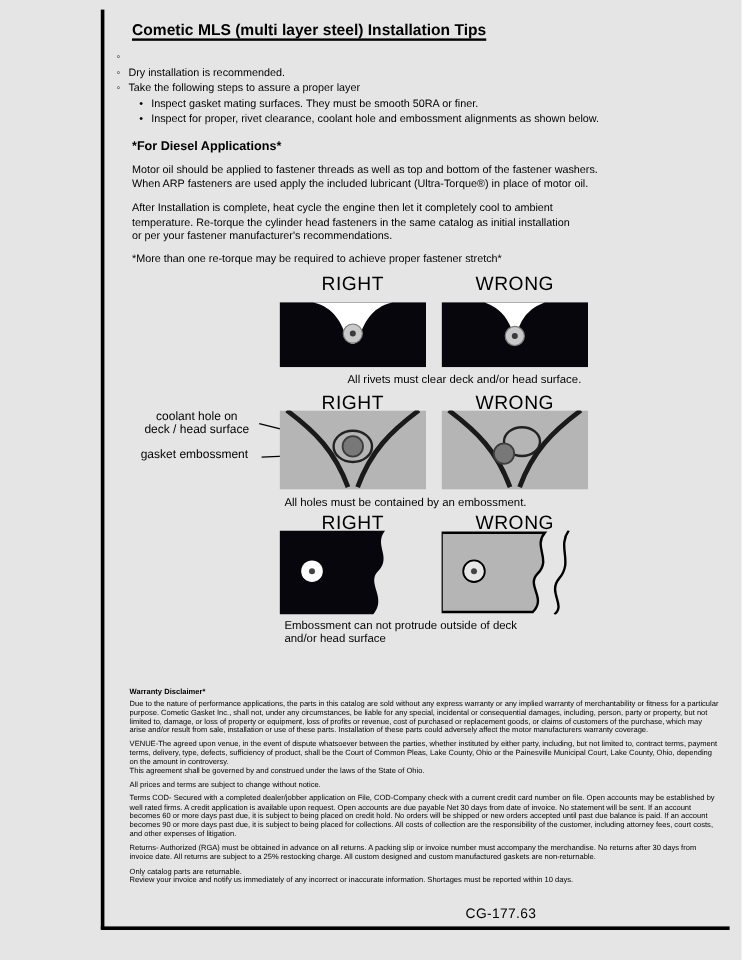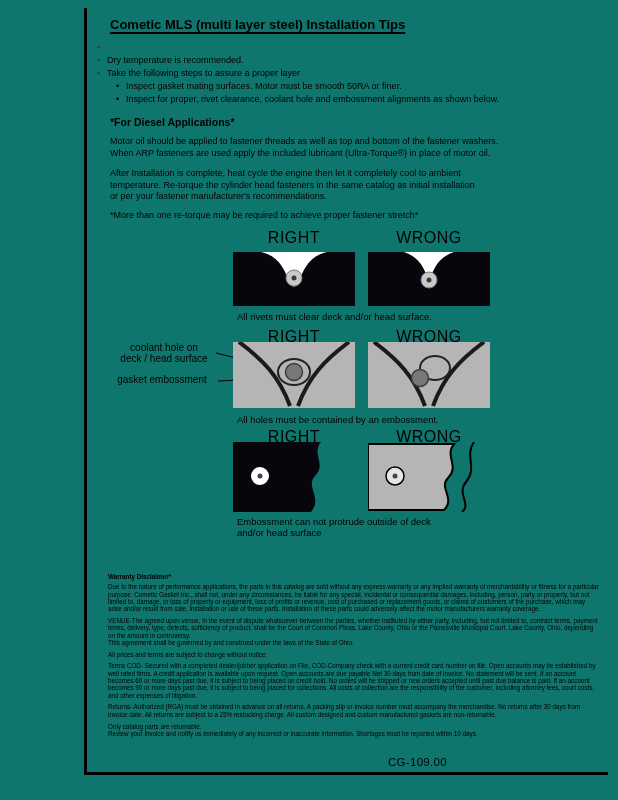--- a/index.html
+++ b/index.html
@@ -1,16 +1,16 @@
 <!DOCTYPE html>
 <html><head>
 <meta charset="utf-8">
 <style>
   html,body{margin:0;padding:0;background:#fff;}
-  .page{position:relative;width:618px;height:800px;background:#0f766e;overflow:hidden;
+  .page{position:relative;width:618px;height:800px;background:#e5e5e5;overflow:hidden;
         font-family:"Liberation Sans", sans-serif;color:#000;}
   .abs{position:absolute;}
   #rule-left{left:84px;top:8px;width:3px;height:766px;background:#000;}
   #rule-bottom{left:84px;top:772px;width:524px;height:3px;background:#000;}
 
   #title{left:110px;top:17px;font-size:13px;font-weight:bold;
          text-decoration:underline;text-underline-offset:3px;text-decoration-thickness:1.5px;}
 
   #tips{left:97px;top:41px;width:486px;font-size:9px;}
   .tip-row{display:flex;line-height:13px;}
@@ -22,21 +22,21 @@
   #diesel-p1{left:110px;top:136px;width:430px;}
   #diesel-p2{left:110px;top:168px;width:430px;}
   #diesel-p3{left:110px;top:210px;width:450px;}
 
   .fig-header{width:122px;text-align:center;font-size:16px;letter-spacing:.5px;}
   .fig{width:122px;display:block;}
   .fig-caption{font-size:9.5px;line-height:11px;white-space:pre-line;}
 
   #fig1-h-right{left:233px;top:229px;} #fig1-h-wrong{left:368px;top:229px;}
   #fig1-img-right{left:233px;top:244px;} #fig1-img-wrong{left:368px;top:244px;}
-  #fig1-caption{left:237px;top:311px;width:300px;}
+  #fig1-caption{left:237px;top:311px;width:300px;text-align:center;}
 
   #fig2-h-right{left:233px;top:328px;} #fig2-h-wrong{left:368px;top:328px;}
   #fig2-img-right{left:233px;top:342px;} #fig2-img-wrong{left:368px;top:342px;}
   #fig2-caption{left:237px;top:414px;width:300px;}
   .annot{width:100px;text-align:center;font-size:10px;line-height:10.5px;white-space:pre-line;}
   #ann1{left:114px;top:343px;}
   #ann2{left:112px;top:375px;}
   #connectors{left:212px;top:347px;}
 
   #fig3-h-right{left:233px;top:428px;} #fig3-h-wrong{left:368px;top:428px;}
@@ -58,29 +58,29 @@
   <div class="abs" id="rule-bottom"></div>
 
   <div class="abs" id="title">Cometic MLS (multi layer steel) Installation Tips</div>
 
   <div class="abs" id="tips">
     <div class="tip-row">
       <span class="tip-bullet">◦</span>
     </div>
     <div class="tip-row">
       <span class="tip-bullet">◦</span>
-      <span>Dry temperature is recommended.</span>
+      <span>Dry installation is recommended.</span>
     </div>
     <div class="tip-row">
       <span class="tip-bullet">◦</span>
       <span>Take the following steps to assure a proper layer</span>
     </div>
     <div class="tip-row tip-sub">
       <span class="tip-bullet">•</span>
-      <span>Inspect gasket mating surfaces.  Motor must be smooth 50RA or finer.</span>
+      <span>Inspect gasket mating surfaces.  They must be smooth 50RA or finer.</span>
     </div>
     <div class="tip-row tip-sub">
       <span class="tip-bullet">•</span>
       <span>Inspect for proper, rivet clearance, coolant hole and embossment alignments as shown below.</span>
     </div>
   </div>
 
   <div class="abs" id="diesel-heading">*For Diesel Applications*</div>
   <div class="abs body-para" id="diesel-p1">Motor oil should be applied to fastener threads as well as top and bottom of the fastener washers.
 When ARP fasteners are used apply the included lubricant (Ultra-Torque®) in place of motor oil.</div>
@@ -151,15 +151,15 @@
     <p>Due to the nature of performance applications, the parts in this catalog are sold without any express warranty or any implied warranty of merchantability or fitness for a particular purpose.  Cometic Gasket Inc., shall not, under any circumstances, be liable for any special, incidental or consequential damages, including, person, party or property, but not limited to, damage, or loss of property or equipment, loss of profits or revenue, cost of purchased or replacement goods, or claims of customers of the purchase, which may arise and/or result from sale, installation or use of these parts.  Installation of these parts could adversely affect the motor manufacturers warranty coverage.</p>
     <p>VENUE-The agreed upon venue, in the event of dispute whatsoever between the parties, whether instituted by either party, including, but not limited to, contract terms, payment terms, delivery, type, defects, sufficiency of product, shall be the Court of Common Pleas, Lake County, Ohio or the Painesville Municipal Court, Lake County, Ohio, depending on the amount in controversy.
 This agreement shall be governed by and construed under the laws of the State of Ohio.</p>
     <p>All prices and terms are subject to change without notice.</p>
     <p>Terms COD- Secured with a completed dealer/jobber application on File, COD-Company check with a current credit card number on file.  Open accounts may be established by well rated firms.  A credit application is available upon request.  Open accounts are due payable Net 30 days from date of invoice.  No statement will be sent.  If an account becomes 60 or more days past due, it is subject to being placed on credit hold.  No orders will be shipped or new orders accepted until past due balance is paid.  If an account becomes 90 or more days past due, it is subject to being placed for collections.  All costs of collection are the responsibility of the customer, including attorney fees, court costs, and other expenses of litigation.</p>
     <p>Returns- Authorized (RGA) must be obtained in advance on all returns.  A packing slip or invoice number must accompany the merchandise.  No returns after 30 days from invoice date.  All returns are subject to a 25% restocking charge.  All custom designed and custom manufactured gaskets are non-returnable.</p>
     <p>Only catalog parts are returnable.
 Review your invoice and notify us immediately of any incorrect or inaccurate information.  Shortages must be reported within 10 days.</p>
   </div>
 
-  <div class="abs" id="footer-code">CG-109.00</div>
+  <div class="abs" id="footer-code">CG-177.63</div>
 
 </div>
 
 </body></html>

